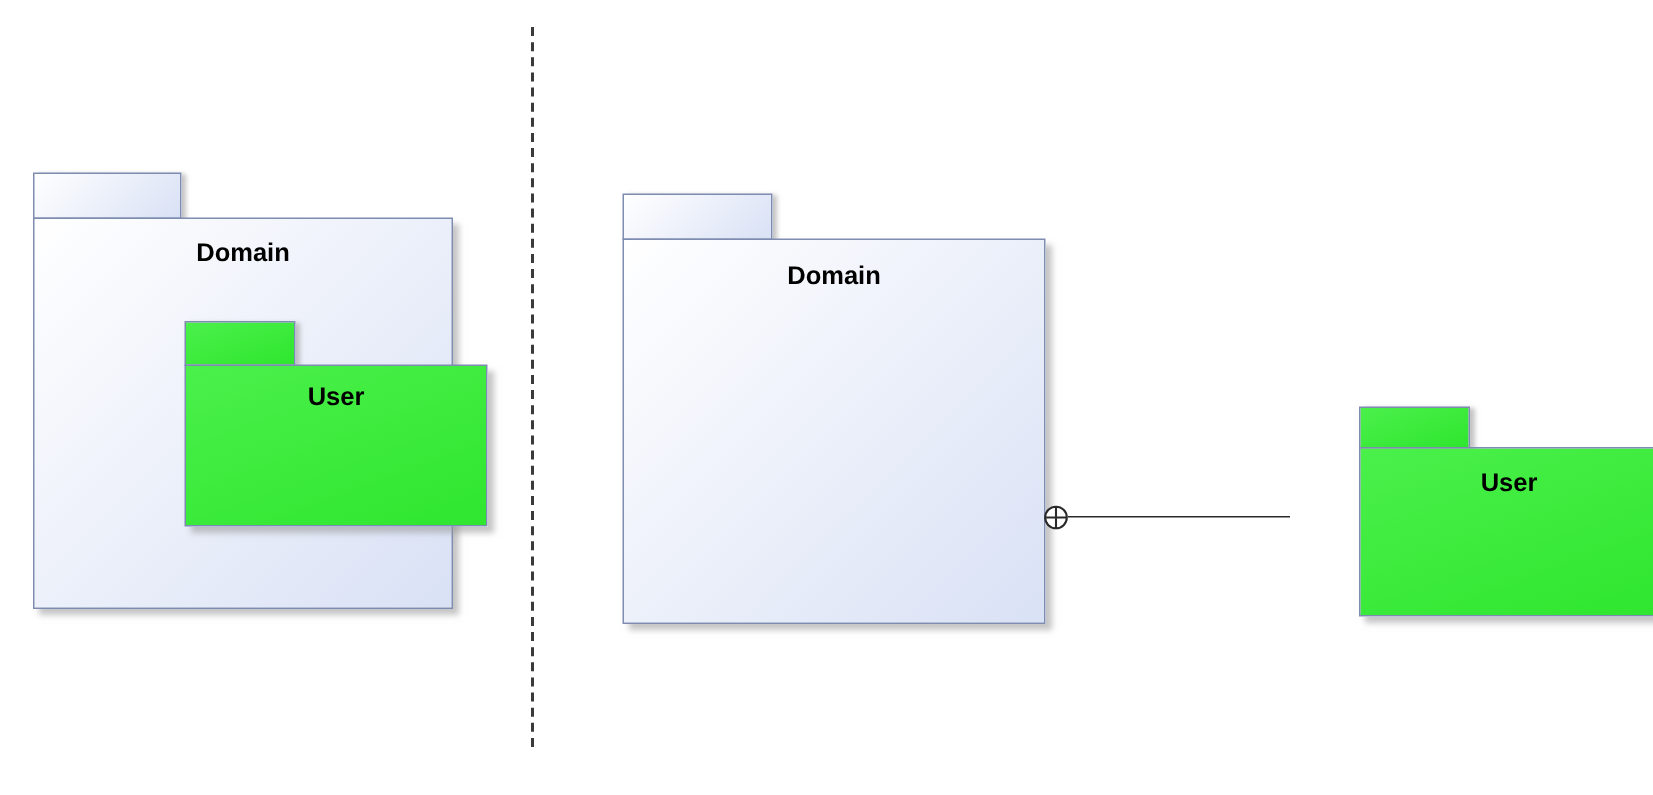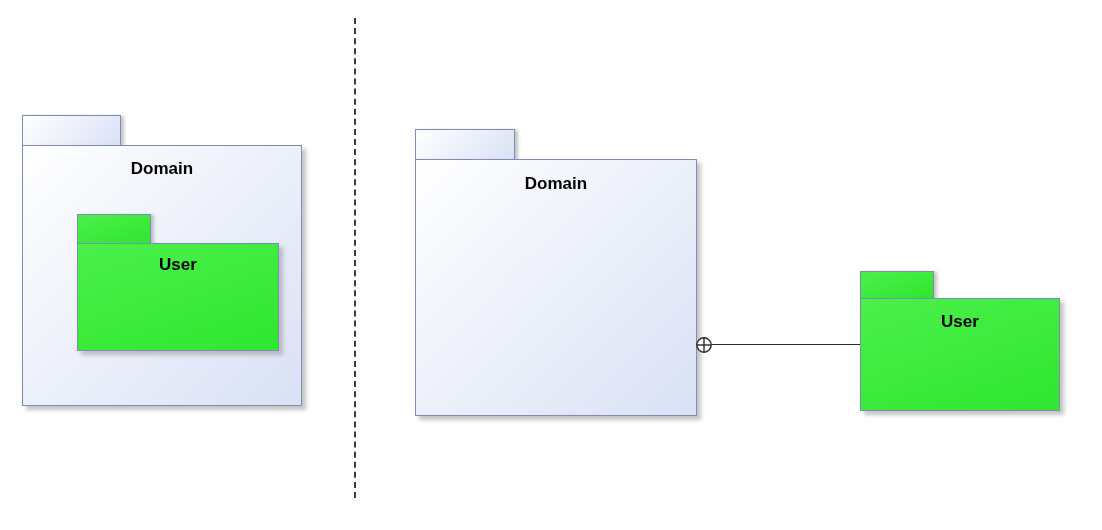--- a/index.html
+++ b/index.html
@@ -32,20 +32,21 @@
   }
   .pkg-body{
     position:absolute;
     border:1.5px solid var(--package-border);
     background:linear-gradient(135deg, var(--package-fill-start) 0%, var(--package-fill-end) 100%);
     box-shadow:4px 4px 4px var(--shadow-color);
   }
   .pkg-green .pkg-tab,
   .pkg-green .pkg-body{
     background:linear-gradient(160deg, var(--user-fill-start) 0%, var(--user-fill-end) 100%);
+    margin-left:46px;
   }
   .pkg-label{
     width:100%;
     text-align:center;
     font-weight:700;
     font-size:17px;
     color:#000000;
   }
   .divider{
     position:absolute;

